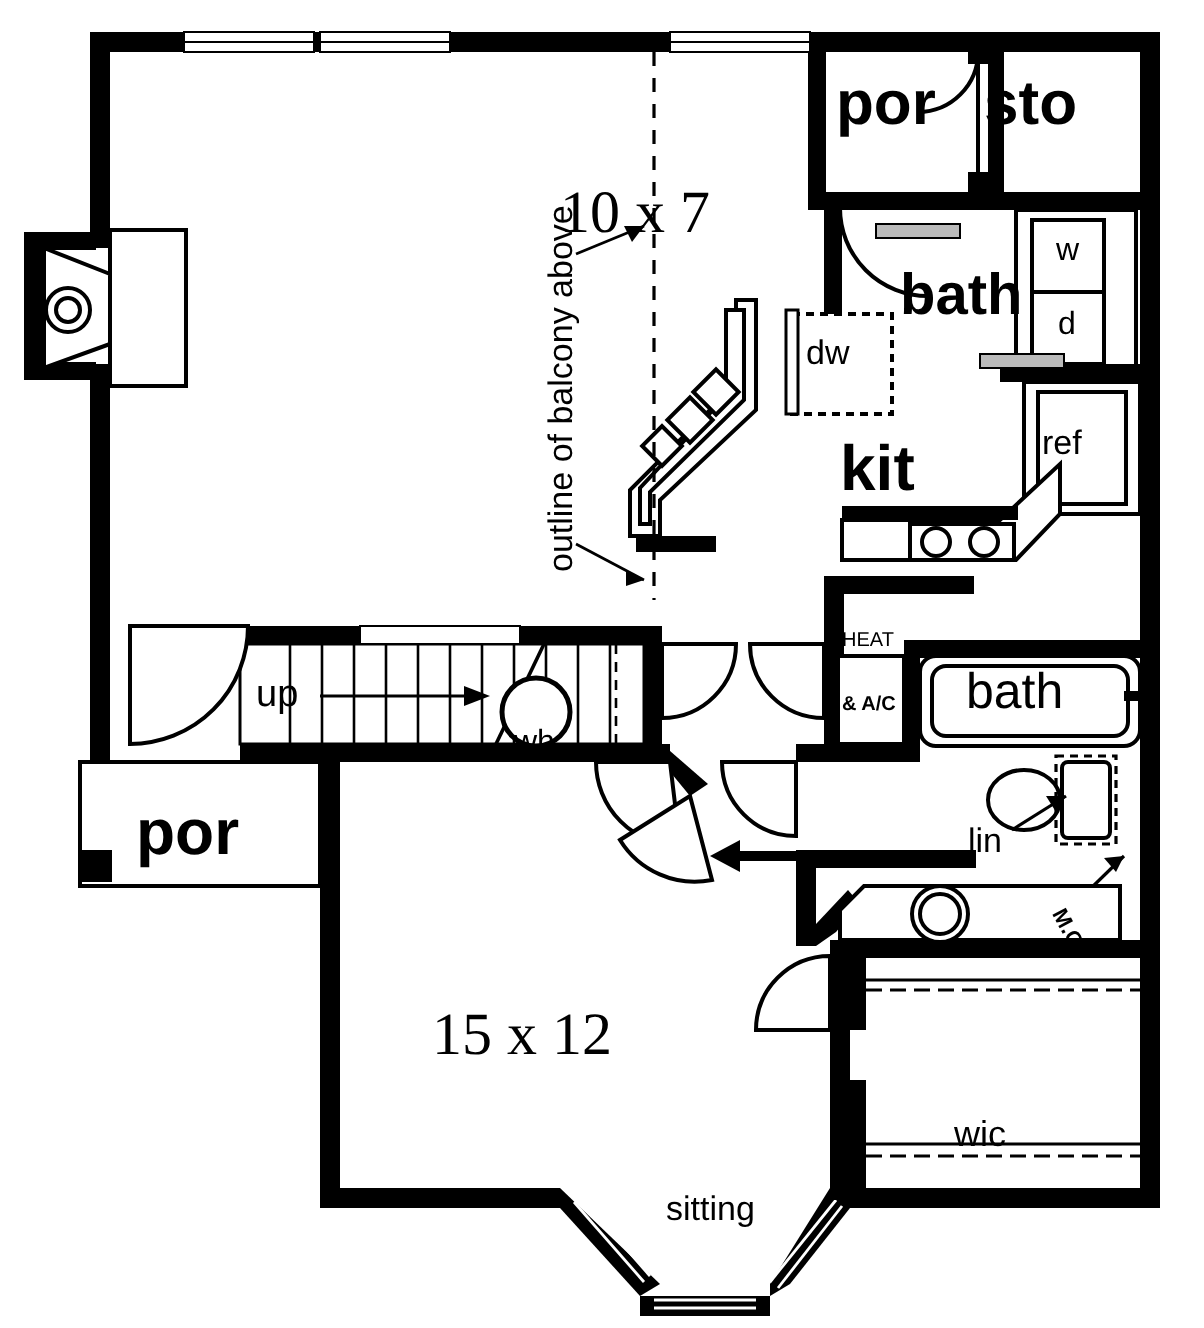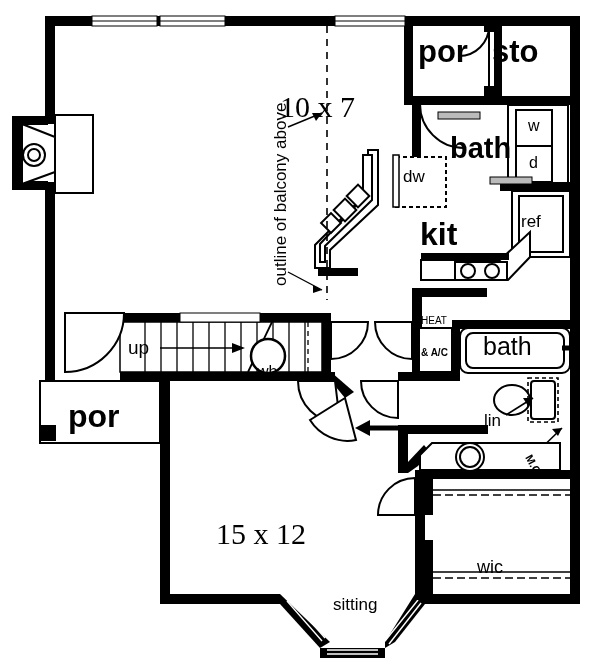--- a/index.html
+++ b/index.html
@@ -283,21 +283,21 @@
   <div class="lbl room-name" style="left:420px;top:218px;font-size:32px;">kit</div>
 
   <div class="lbl room-name" style="left:450px;top:134px;font-size:29px;">bath</div>
 
   <div class="lbl room-name" style="left:418px;top:36px;font-size:31px;">por</div>
 
   <div class="lbl room-name" style="left:492px;top:36px;font-size:31px;">sto</div>
 
   <div class="lbl room-name" style="left:68px;top:400px;font-size:32px;">por</div>
 
-  <div class="lbl dim" style="left:216px;top:503px;font-size:30px;margin-top:16px;">15 x 12</div>
+  <div class="lbl dim" style="left:216px;top:503px;font-size:30px;">15 x 12</div>
 
   <div class="lbl tiny" style="left:483px;top:334px;font-size:25px;">bath</div>
 
   <div class="lbl tiny" style="left:477px;top:558px;font-size:18px;">wic</div>
 
   <div class="lbl tiny" style="left:333px;top:596px;font-size:17px;">sitting</div>
 
   <div class="lbl tiny" style="left:484px;top:412px;font-size:17px;">lin</div>
 
   <div class="lbl tiny" style="left:533px;top:453px;font-size:11px;transform:rotate(62deg);transform-origin:left top;font-weight:bold;">M.C.</div>

